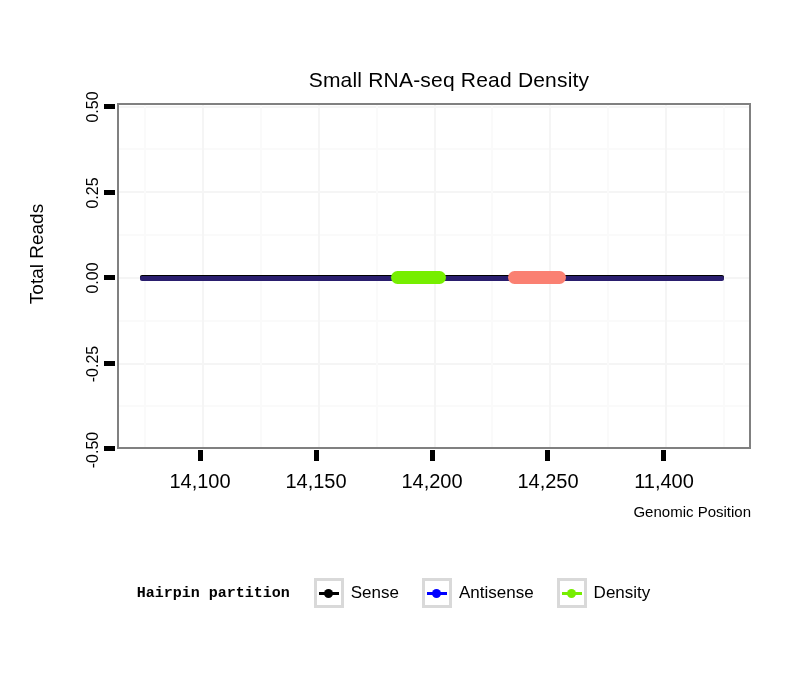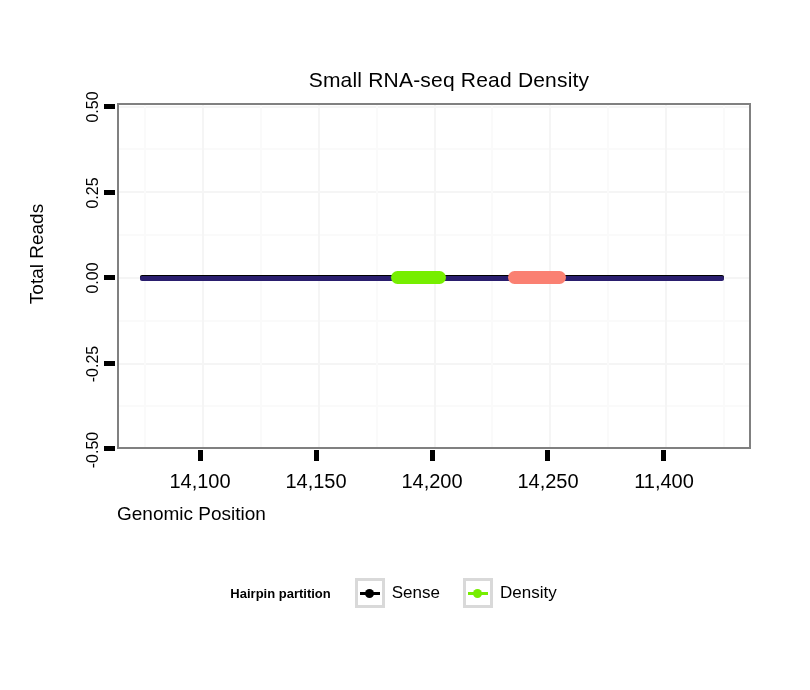--- a/index.html
+++ b/index.html
@@ -123,41 +123,42 @@
     font-size: 19px;
     transform: rotate(-90deg);
     transform-origin: center center;
     white-space: nowrap;
   }
   .axis-title-x {
     position: absolute;
     left: 117px;
     top: 503px;
     width: 634px;
-    text-align: left;
-    font-size: 19px;
+    text-align: right;
+    font-size: 15px;
   }
 
   
   .legend {
     position: absolute;
     left: 0;
     top: 578px;
     width: 810px;
     display: flex;
     align-items: center;
     justify-content: center;
     gap: 0px;
   }
   .legend-title {
-    font-size: 13px;
+    font-size: 15px;
     font-weight: bold;
     color: #000;
     margin-right: 24px;
     white-space: nowrap;
+    font-family: Liberation Mono, monospace;
   }
   .legend-item {
     display: flex;
     align-items: center;
     margin-right: 9px;
   }
   .legend-key {
     width: 30px;
     height: 30px;
     border: 3px solid #d9d9d9;
@@ -260,20 +261,27 @@
     <span class="legend-title">Hairpin partition</span>
 
     <span class="legend-item">
       <span class="legend-key">
         <span class="kline" style="background:#000000;"></span>
         <span class="kpt" style="background:#000000;"></span>
       </span>
       <span class="legend-label">Sense</span>
     </span>
 
+    <span class="legend-item">
+      <span class="legend-key">
+        <span class="kline" style="background:#0000ff;"></span>
+        <span class="kpt" style="background:#0000ff;"></span>
+      </span>
+      <span class="legend-label">Antisense</span>
+    </span>
 
     <span class="legend-item">
       <span class="legend-key">
         <span class="kline" style="background:#76ee00;"></span>
         <span class="kpt" style="background:#76ee00;"></span>
       </span>
       <span class="legend-label">Density</span>
     </span>
 
   </div>

